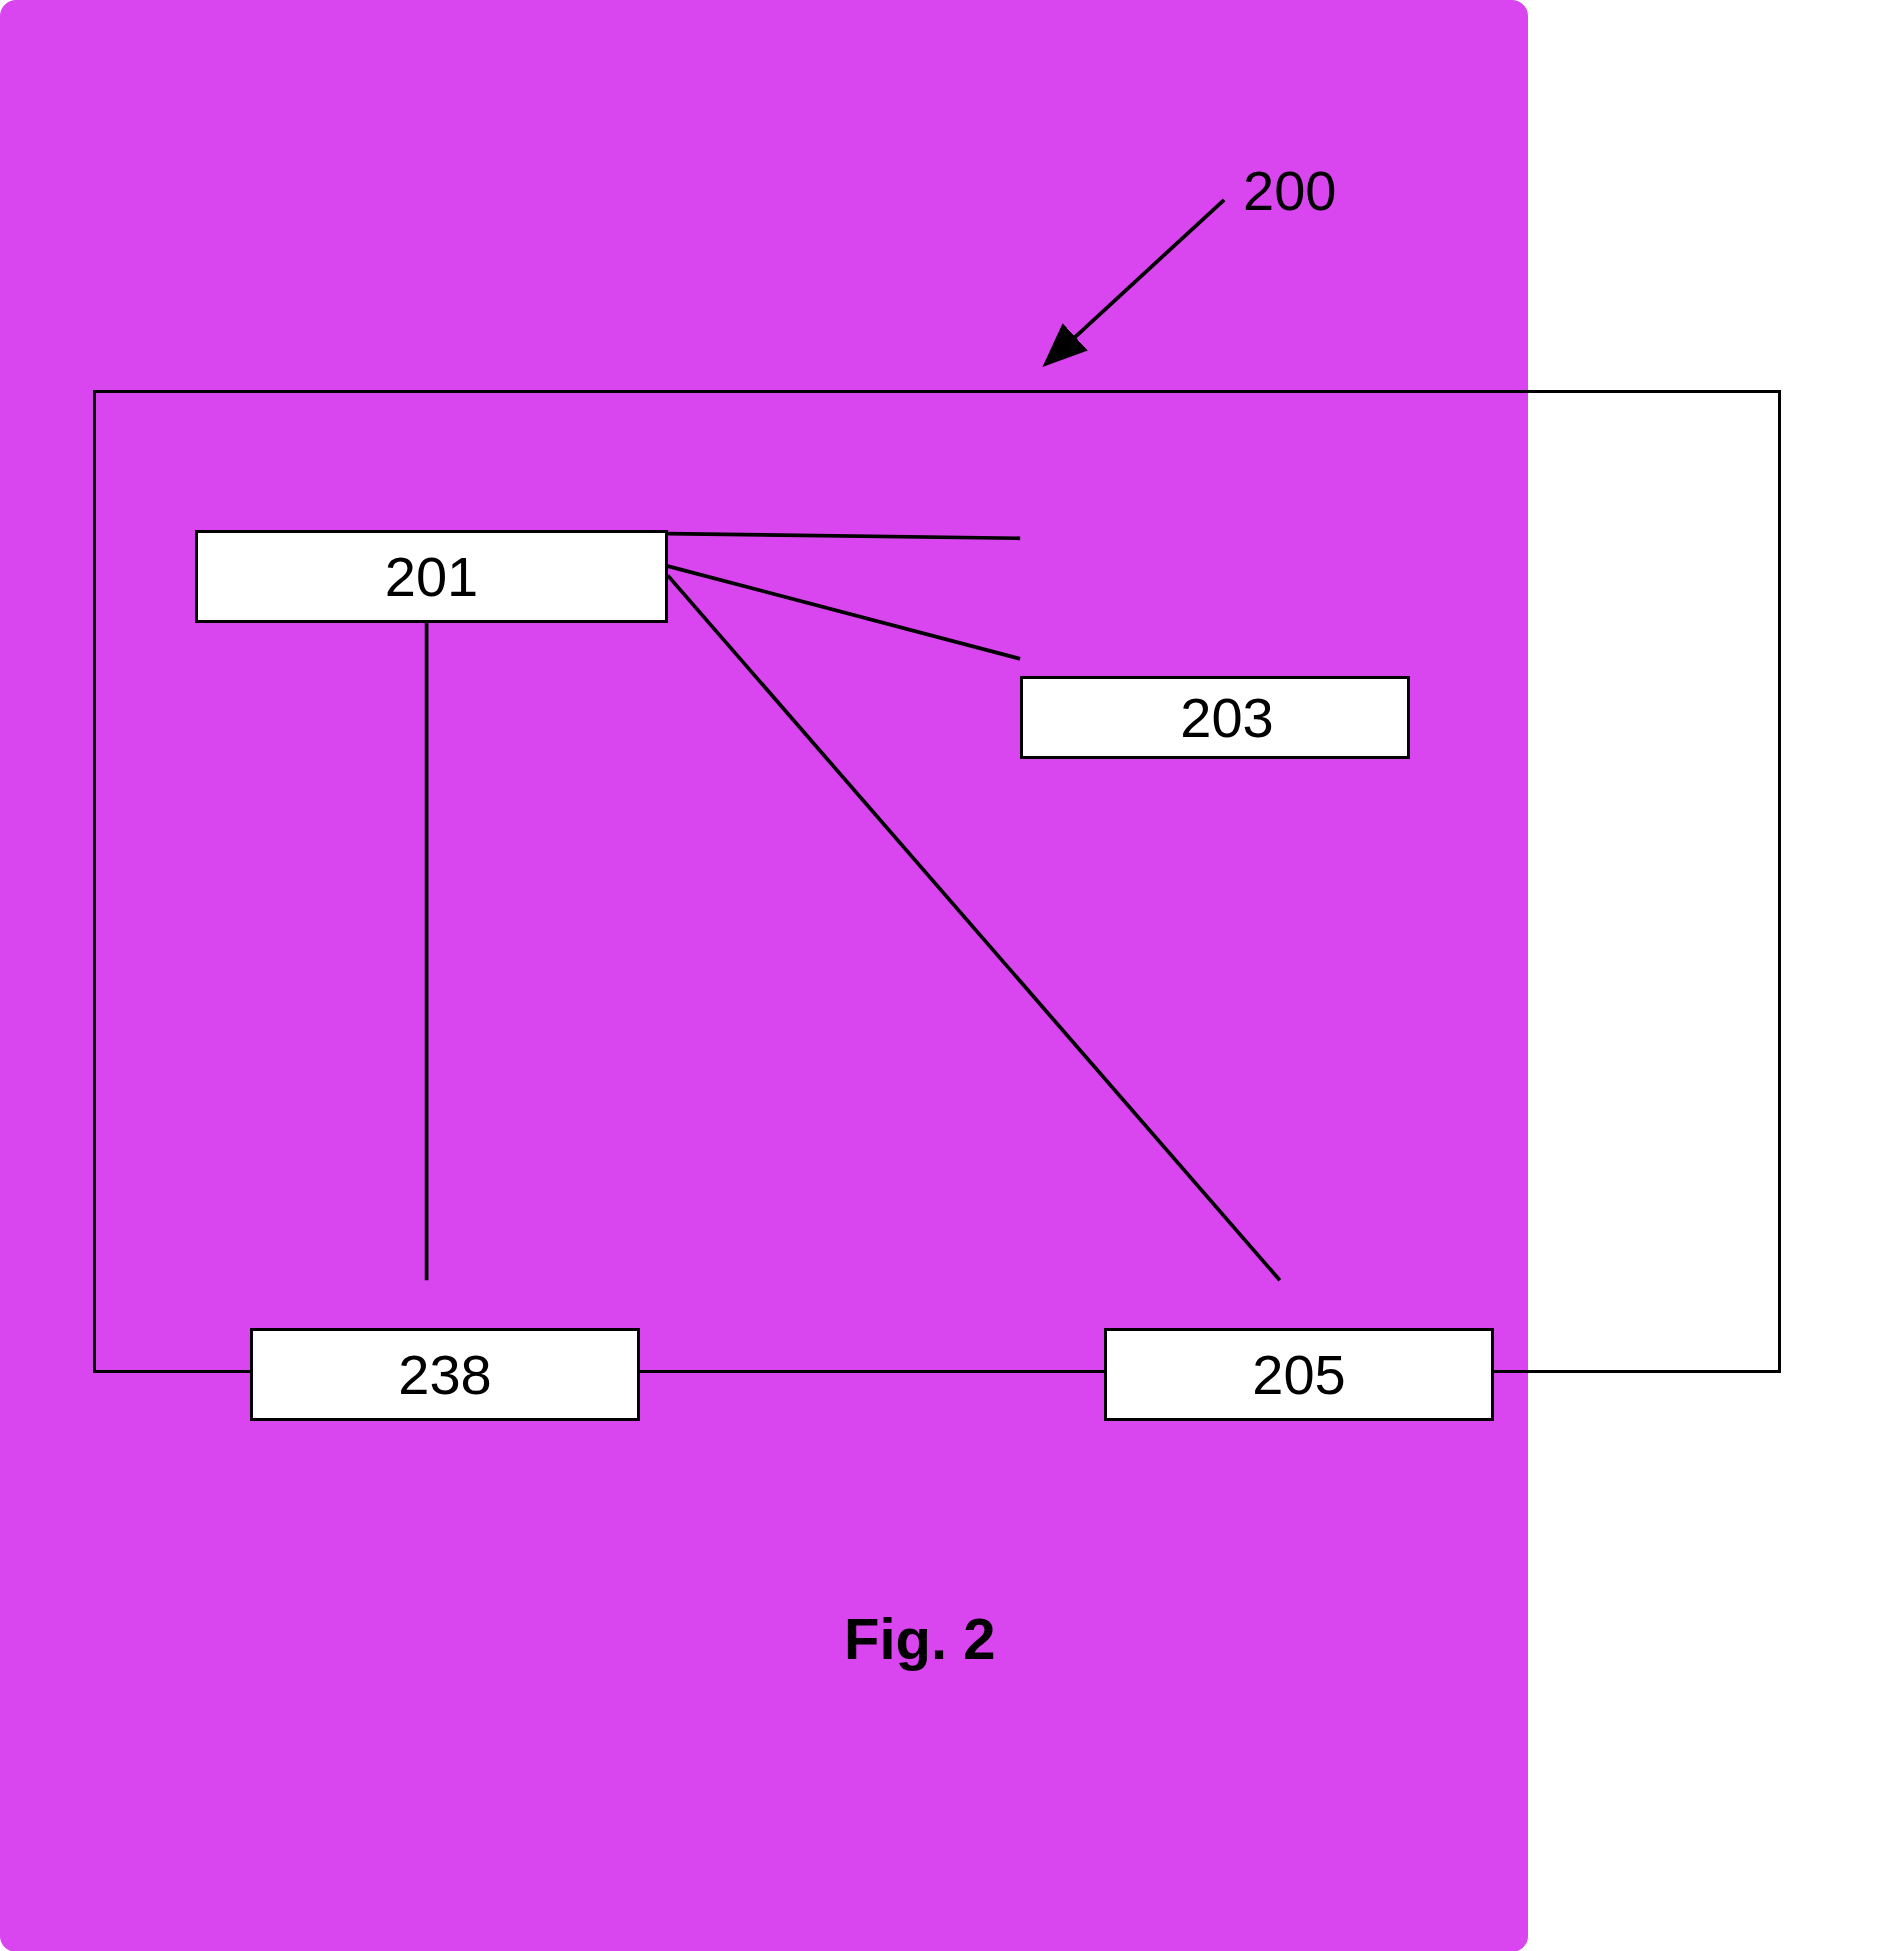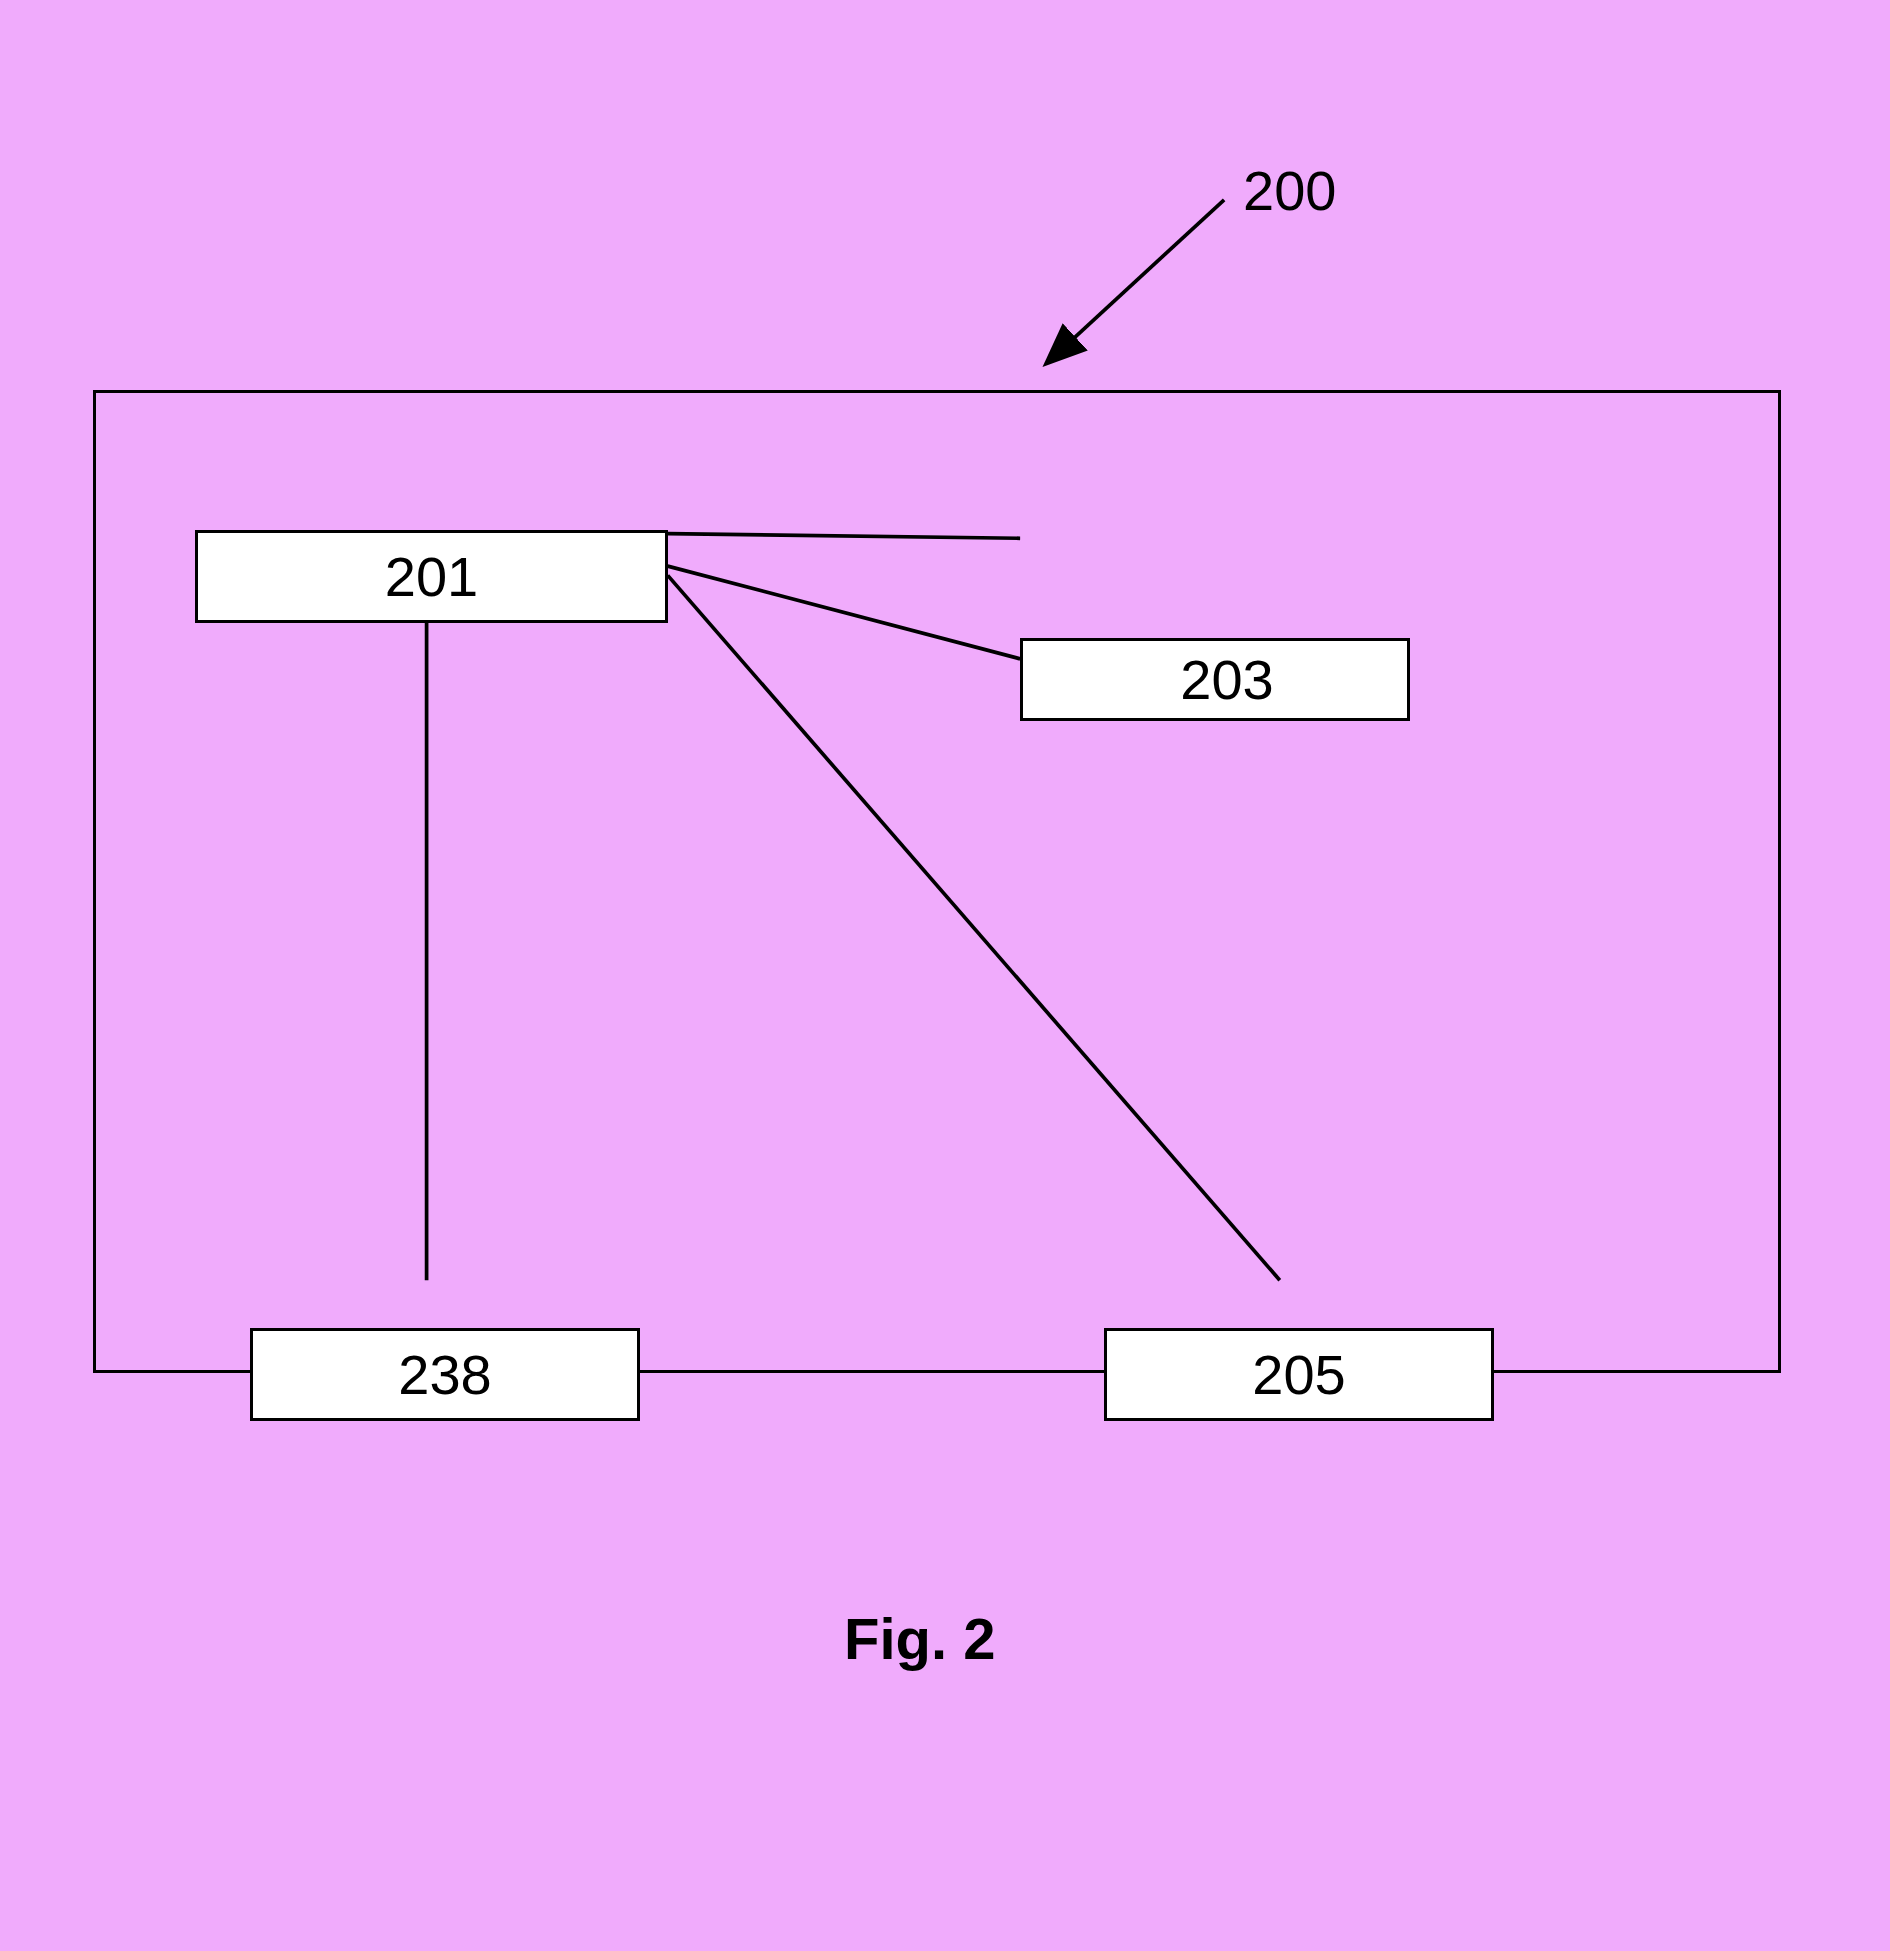--- a/index.html
+++ b/index.html
@@ -3,23 +3,24 @@
 <meta charset="utf-8">
 <style>
   html, body {
     margin: 0;
     padding: 0;
     background: #ffffff;
     font-family: Arial, Helvetica, sans-serif;
   }
   .canvas {
     position: relative;
-    width: 1890px;
+    width: 1528px;
     height: 1952px;
-    background: #f0abfc;
+    background: #d946ef;
+    border-radius: 16px;
   }
   .outer-box {
     position: absolute;
     border: 3.7px solid #000;
     box-sizing: border-box;
   }
   .node-box {
     position: absolute;
     border: 3.7px solid #000;
     background: #fff;
@@ -86,21 +87,21 @@
     <line x1="460" y1="620" x2="460" y2="1380"></line>
 
     <line x1="720" y1="620" x2="1380" y2="1380"></line>
   </svg>
 
   <div class="node-box" style="left:195px; top:482px; width:473px; height:93px;">
     <span>201</span>
   </div>
 
 
-  <div class="node-box" style="left:1020px; top:590px; width:390px; height:83px;padding-left:24px;">
+  <div class="node-box" style="left:1020px; top:628px; width:390px; height:83px;padding-left:24px;">
     <span>203</span>
   </div>
 
   <div class="node-box" style="left:250px; top:1280px; width:390px; height:93px;">
     <span>238</span>
   </div>
 
   <div class="node-box" style="left:1104px; top:1280px; width:390px; height:93px;">
     <span>205</span>
   </div>

